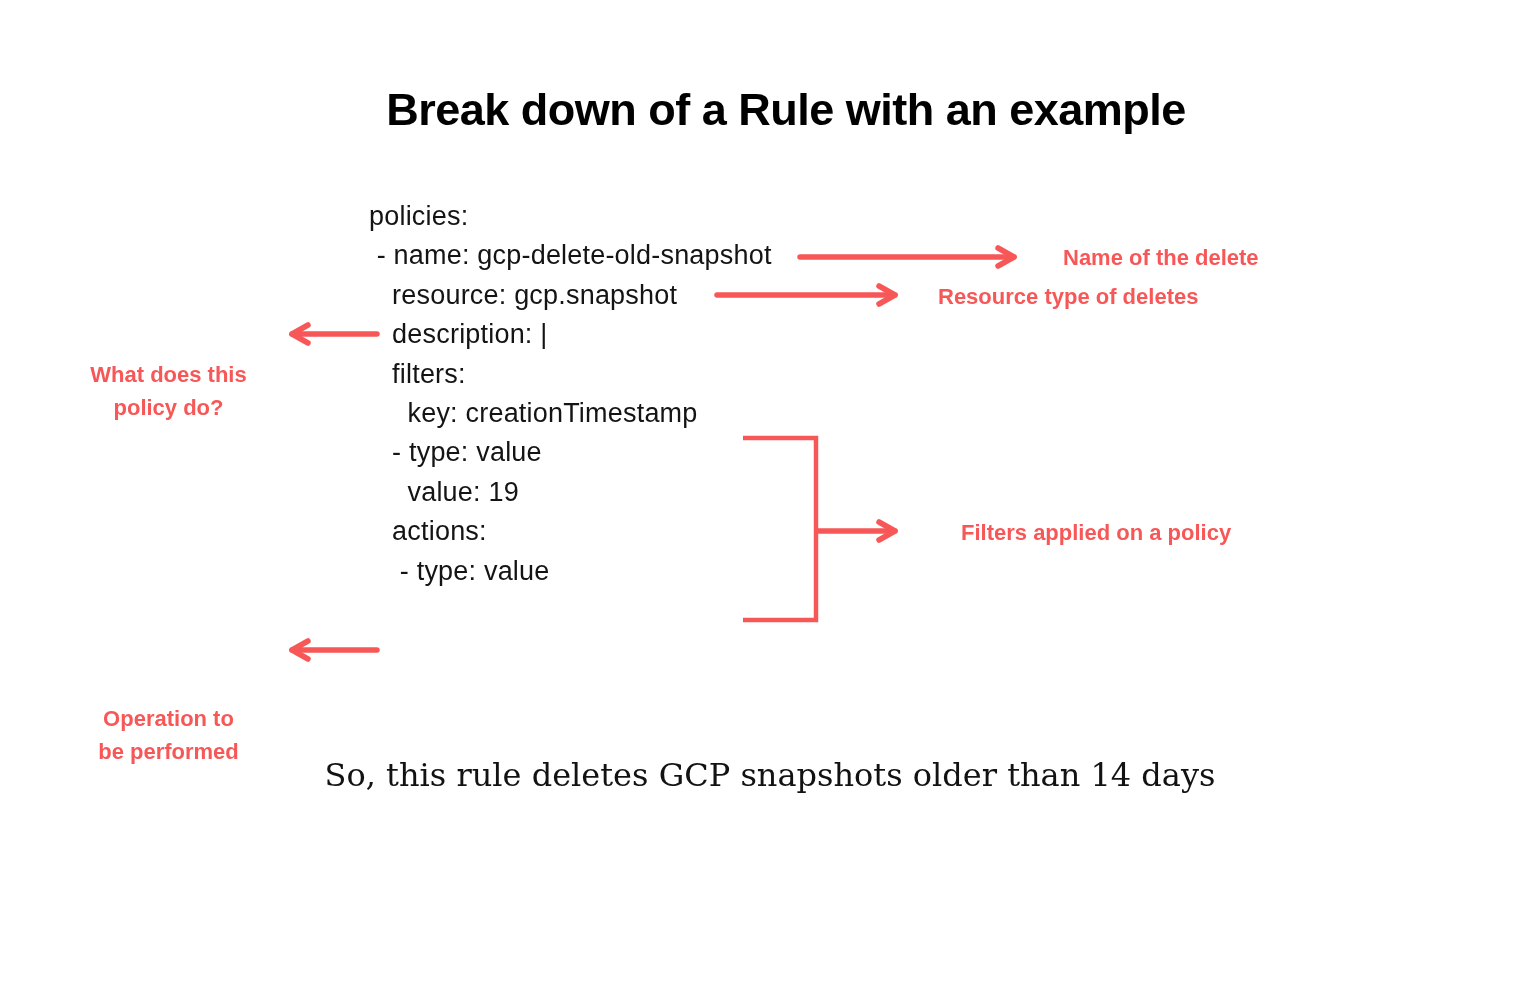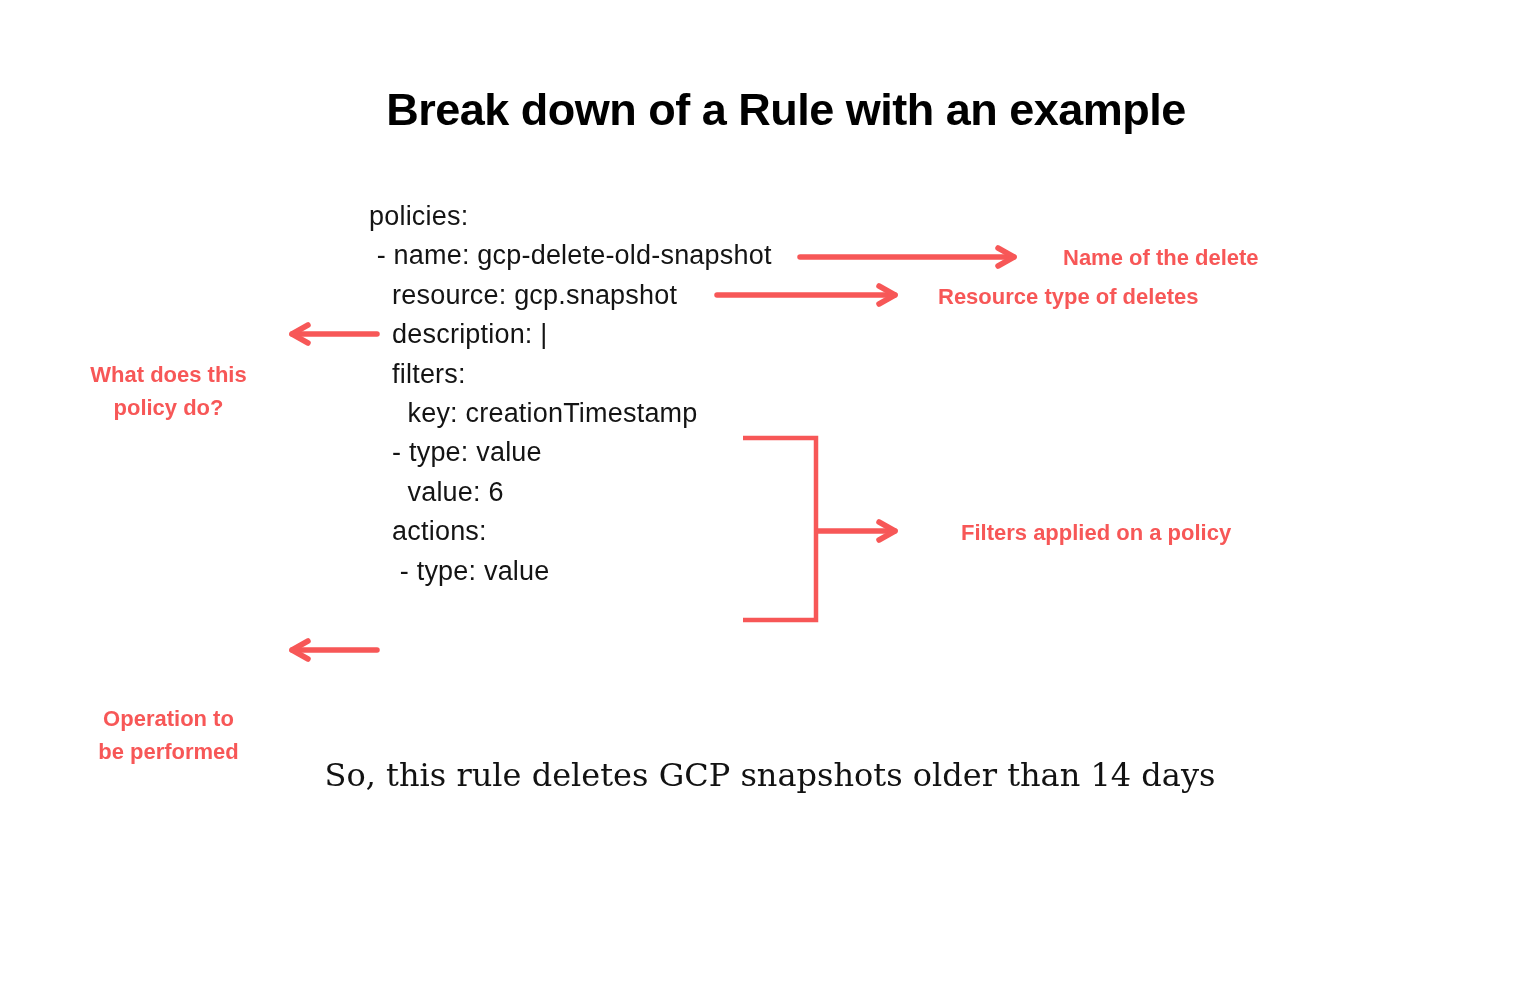--- a/index.html
+++ b/index.html
@@ -95,21 +95,21 @@
   <h1 class="title">Break down of a Rule with an example</h1>
 
   <div class="yaml-block">
     <div class="yaml-line">policies:</div>
     <div class="yaml-line"> - name: gcp-delete-old-snapshot</div>
     <div class="yaml-line">   resource: gcp.snapshot</div>
     <div class="yaml-line">   description: |</div>
     <div class="yaml-line">   filters:</div>
     <div class="yaml-line">     key: creationTimestamp</div>
     <div class="yaml-line">   - type: value</div>
-    <div class="yaml-line">     value: 6</div>
+    <div class="yaml-line">     value: 19</div>
     <div class="yaml-line">   actions:</div>
     <div class="yaml-line">    - type: value</div>
   </div>
 
   <svg class="overlay" viewBox="0 0 1540 1008" xmlns="http://www.w3.org/2000/svg">
     <defs>
       <marker id="ah" markerUnits="userSpaceOnUse" markerWidth="30" markerHeight="30" refX="20" refY="13" orient="auto">
         <path d="M4,4 L20,13 L4,22" fill="none" stroke="#F75757" stroke-width="5.5" stroke-linecap="round" stroke-linejoin="round"></path>
       </marker>
     </defs>

